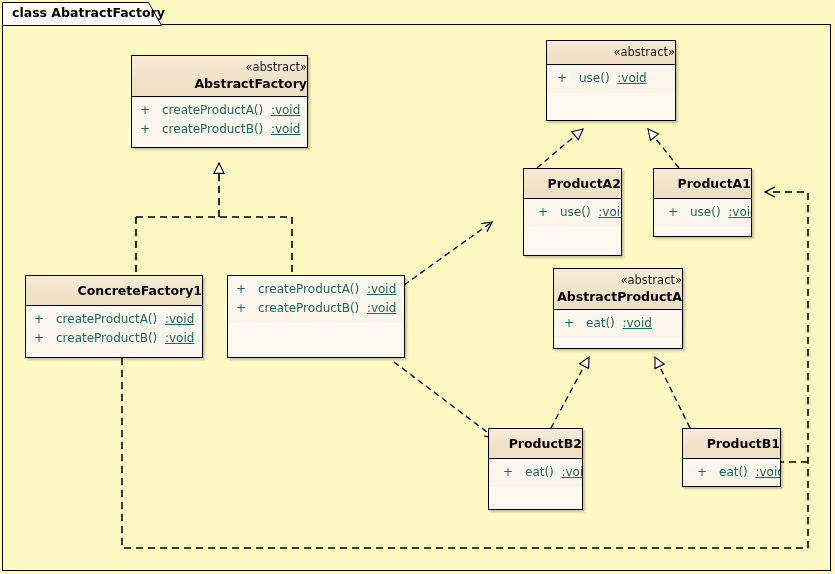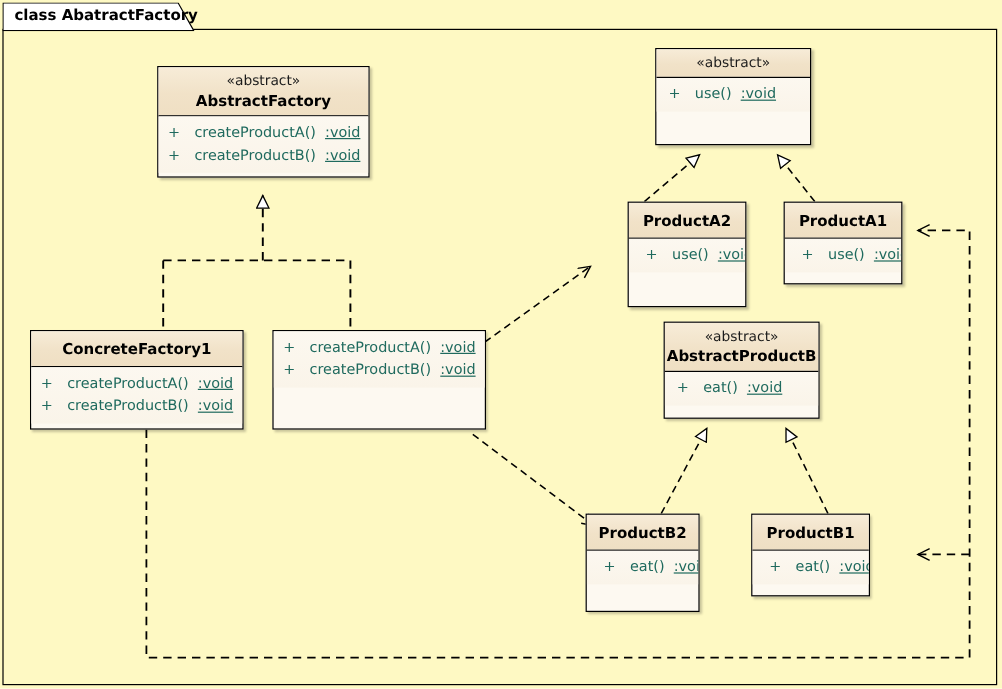--- a/index.html
+++ b/index.html
@@ -66,21 +66,21 @@
     box-sizing: border-box;
     border: 1px solid #000000;
     background: #fdf9f1;
     box-shadow: 2px 2px 2px rgba(0,0,0,0.22);
     overflow: hidden;
   }
   .uml .head {
     box-sizing: border-box;
     border-bottom: 1px solid #000000;
     background: linear-gradient(to bottom, #f7ecd8 0%, #f1e2c8 55%, #efdfc3 100%);
-    text-align: center;
+    text-align: right;
     padding-top: 4px;
     padding-bottom: 4px;
   }
   .uml .stereo {
     font-size: 11.5px;
     color: #1b1b1b;
     line-height: 15px;
     font-weight: normal;
   }
   .uml .cname {
@@ -206,41 +206,41 @@
     <div class="members">
       <div class="member">
         <span class="vis">+</span><span class="sig">use()</span>&nbsp;&nbsp;<span class="ret">:void</span>
       </div>
     </div>
   </div>
 
   <div class="uml ind-md" style="left:553px; top:268px; width:130px; height:81px;">
     <div class="head">
       <div class="stereo">«abstract»</div>
-      <div class="cname">AbstractProductB</div>
+      <div class="cname">AbstractProductA</div>
     </div>
     <div class="members">
       <div class="member">
         <span class="vis">+</span><span class="sig">eat()</span>&nbsp;&nbsp;<span class="ret">:void</span>
       </div>
     </div>
   </div>
 
   <div class="uml ind-sm" style="left:488px; top:428px; width:95px; height:82px;">
     <div class="head" style="padding-top:6px; padding-bottom:6px;">
       <div class="cname">ProductB2</div>
     </div>
     <div class="members">
       <div class="member">
         <span class="vis">+</span><span class="sig">eat()</span>&nbsp;&nbsp;<span class="ret">:void</span>
       </div>
     </div>
   </div>
 
-  <div class="uml ind-sm" style="left:626px; top:428px; width:99px; height:69px;">
+  <div class="uml ind-sm" style="left:682px; top:428px; width:99px; height:59px;">
     <div class="head" style="padding-top:6px; padding-bottom:6px;">
       <div class="cname">ProductB1</div>
     </div>
     <div class="members">
       <div class="member">
         <span class="vis">+</span><span class="sig">eat()</span>&nbsp;&nbsp;<span class="ret">:void</span>
       </div>
     </div>
   </div>
 

